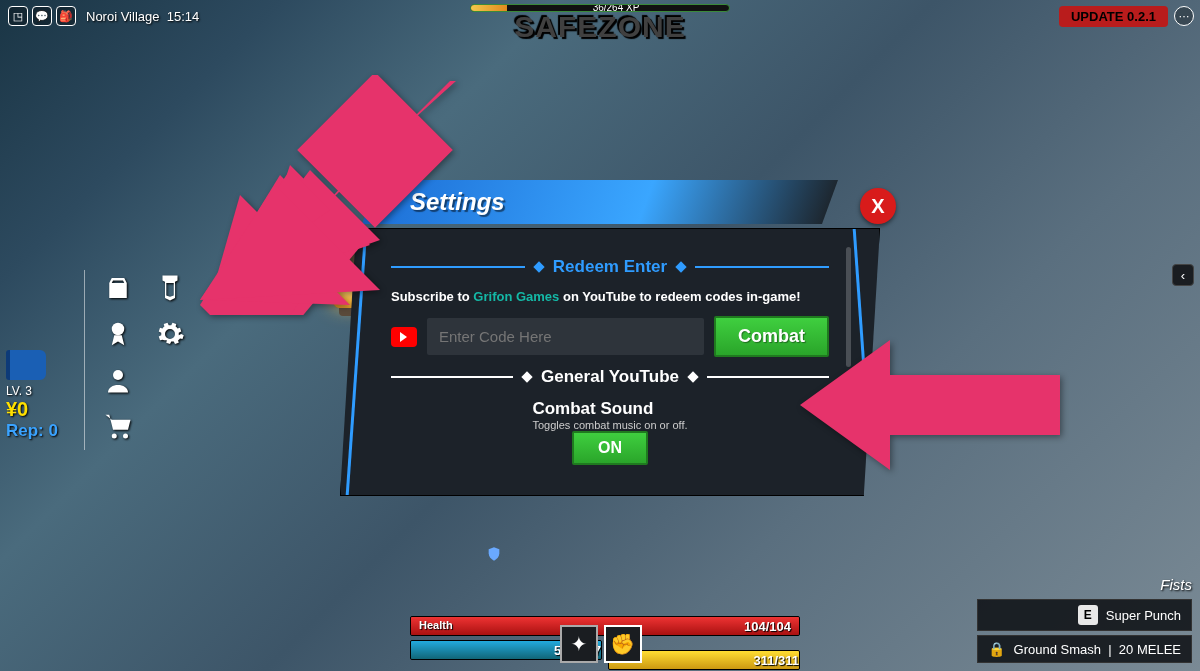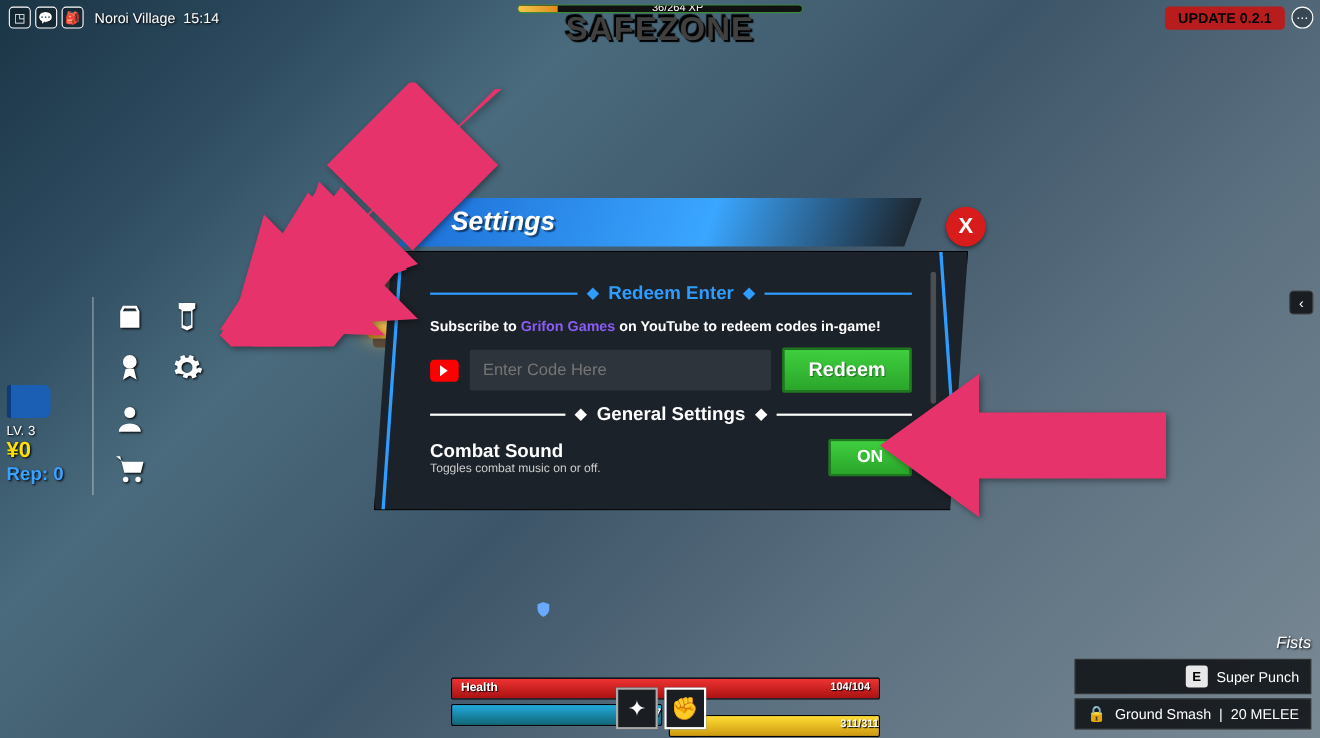--- a/index.html
+++ b/index.html
@@ -50,29 +50,29 @@
 
 .section-head { display:flex; align-items:center; gap:10px; margin:4px 0 12px 0; font-weight:bold; }
 .section-head.blue .line { flex:1; height:2px; background:#2f9cff; }
 .section-head.blue .diamond { width:8px; height:8px; background:#2f9cff; transform:rotate(45deg); }
 .section-head.blue .title { color:#2f9cff; font-size:17px; }
 .section-head.white .line { flex:1; height:2px; background:#fff; }
 .section-head.white .diamond { width:8px; height:8px; background:#fff; transform:rotate(45deg); }
 .section-head.white .title { color:#fff; font-size:17px; }
 
 .sub-text { font-size:13px; font-weight:bold; margin-bottom:12px; }
-.sub-text .orange { color:#8b5cf6; }
+.sub-text .orange { color:#14b8a6; }
 
 .code-row { display:flex; gap:10px; align-items:center; margin-bottom:10px; }
 .yt-badge { width:26px; height:20px; background:#f00; border-radius:4px; position:relative; }
 .yt-badge::after { content:""; position:absolute; left:9px; top:5px; border-left:7px solid #fff; border-top:5px solid transparent; border-bottom:5px solid transparent; }
 .code-input { flex:1; background:#2e343b; border:none; color:#aaa; padding:10px 12px; font-size:15px; border-radius:2px; }
 .redeem-btn { background:linear-gradient(#3fcf3f,#2aa52a); border:2px solid #1f7a1f; color:#fff; font-weight:bold; font-size:18px; padding:8px 22px; border-radius:2px; cursor:pointer; text-shadow:1px 1px 1px rgba(0,0,0,.4); }
 
-.setting-row { display:flex; justify-content:space-between; align-items:center; margin-top:6px; }
+.setting-row { display:flex; justify-content:space-between; align-items:center; margin-top:6px;flex-direction:column; }
 .setting-label { font-weight:bold; font-size:17px; }
 .setting-desc { font-size:11px; color:#ccc;text-align:center; }
 .on-btn { background:linear-gradient(#3fcf3f,#2aa52a); border:2px solid #1f7a1f; color:#fff; font-weight:bold; font-size:16px; padding:6px 24px; border-radius:2px; cursor:pointer; }
 
 .scroll-hint { position:absolute; right:28px; top:18px; width:5px; height:120px; background:#4a4f55; border-radius:3px; }
 
 
 .lantern { position:absolute; left:328px; top:250px; width:46px; height:68px; }
 .lantern .top { width:44px; height:14px; background:#5a4a3a; clip-path:polygon(20% 0,80% 0,100% 100%,0 100%); margin:0 auto; }
 .lantern .body { width:40px; height:44px; background:radial-gradient(circle at 50% 40%,#ffe29a 0%,#f2b23a 60%,#c47a1a 100%); border-radius:8px/14px; margin:0 auto; box-shadow:0 0 18px rgba(255,200,80,.8); }
@@ -84,21 +84,21 @@
 .arrow-left { left:180px; top:75px; }
 .arrow-right { left:800px; top:330px; }
 
 
 .player-name { position:absolute; left:486px; top:545px; font-weight:bold; font-size:17px; text-shadow:1px 1px 2px #000; display:flex; align-items:center; gap:6px; }
 .shield { width:16px; height:18px; }
 .bars { position:absolute; left:410px; top:572px; width:390px; }
 .bar { height:20px; border:1px solid #000; border-radius:2px; position:relative; margin-bottom:4px; overflow:hidden; }
 .bar .fill { position:absolute; left:0; top:0; bottom:0; }
 .bar .lbl { position:absolute; left:8px; top:2px; font-size:11px; font-weight:bold; text-shadow:1px 1px 1px #000; }
-.bar .val { position:absolute; right:8px; top:2px; font-size:10px; font-weight:bold; text-shadow:1px 1px 1px #000; }
+.bar .val { position:absolute; right:8px; top:2px; font-size:13px; font-weight:bold; text-shadow:1px 1px 1px #000; }
 .bar-health { background:#0c4a6e;margin-top:44px; }
 .bar-health .fill{ width:100%; background:linear-gradient(#e33,#a11); }
 .sub-bars { display:flex; gap:6px; }
 .bar-mana { flex:1; background:#122; }
 .bar-mana .fill { width:100%; background:linear-gradient(#2ad,#167); }
 .bar-stam { flex:1; background:#221;margin-top:10px; }
 .bar-stam .fill { width:100%; background:linear-gradient(#fd3,#c91); }
 .sub-bars .bar .val { left:0; right:0; text-align:right; }
 
 
@@ -209,27 +209,27 @@
         <div class="line"></div>
     </div>
 
     <div class="sub-text">
       <span>Subscribe to </span><span class="orange">Grifon Games</span><span> on YouTube to redeem codes in-game!</span>
     </div>
 
     <div class="code-row">
       <div class="yt-badge"></div>
       <input class="code-input" placeholder="Enter Code Here" style="">
-      <button class="redeem-btn">Redeem</button>
+      <button class="redeem-btn">Combat</button>
     </div>
 
     <div class="section-head white">
       <div class="line"></div>
         <div class="diamond"></div>
-      <div class="title">General Settings</div>
+      <div class="title">General YouTube</div>
       <div class="diamond"></div>
         <div class="line"></div>
     </div>
 
     <div class="setting-row">
       <div>
         <div class="setting-label">Combat Sound</div>
         <div class="setting-desc">Toggles combat music on or off.</div>
       </div>
       <button class="on-btn">ON</button>

